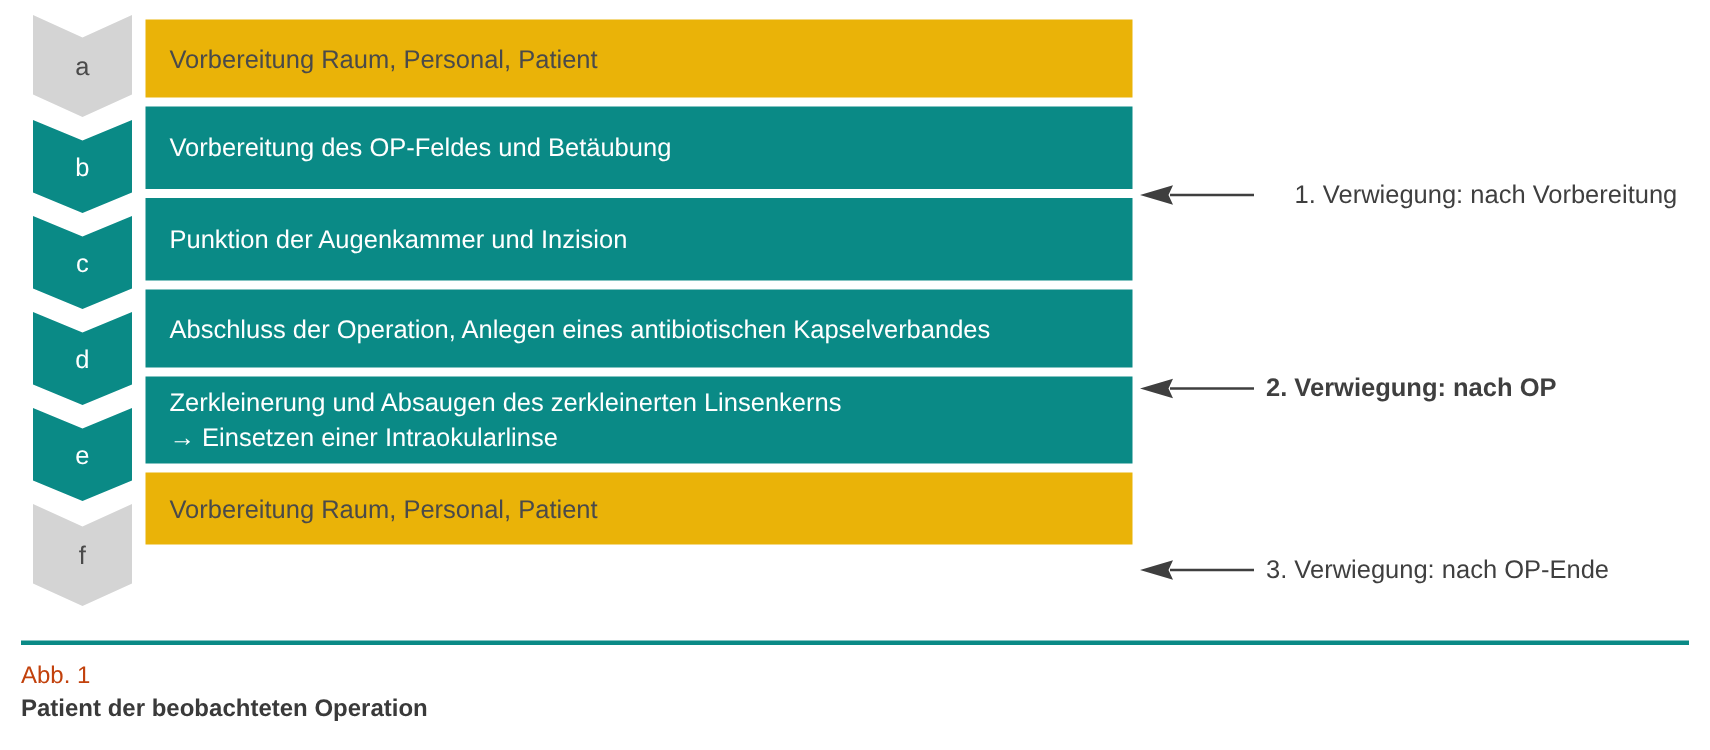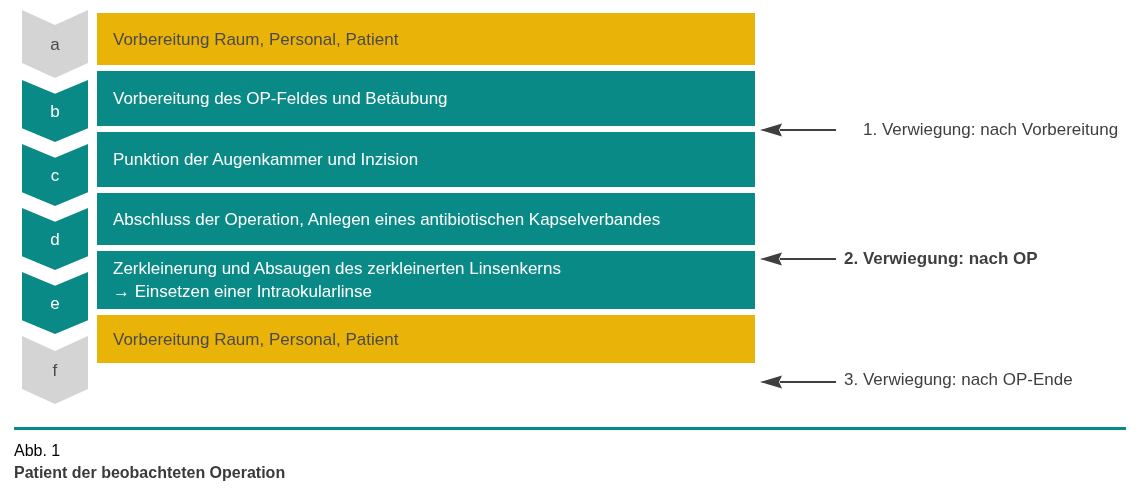--- a/index.html
+++ b/index.html
@@ -115,21 +115,21 @@
   }
   .caption-block {
     position: absolute;
     left: 14px;
     top: 440px;
     width: 1000px;
   }
   .caption-figno {
     font-size: 16px;
     line-height: 22px;
-    color: #000000;
+    color: #c2410c;
   }
   .caption-title {
     font-size: 16px;
     line-height: 22px;
     color: #3a3a3a;
     font-weight: bold;
   }
 </style>
 </head>
 <body>
@@ -189,21 +189,21 @@
           </svg>
           <span class="anno-text">1. Verwiegung: nach Vorbereitung</span>
         </div>
         <div class="annotation" style="top: 249px; font-weight: bold;">
           <svg class="arrow-svg" width="76" height="16" viewBox="0 0 76 16">
             <line x1="20" y1="8" x2="76" y2="8" stroke="#3f3f3f" stroke-width="1.8"></line>
             <polygon points="0,8 22,1.5 19,8 22,14.5" fill="#3f3f3f"></polygon>
           </svg>
           <span class="anno-text">2. Verwiegung: nach OP</span>
         </div>
-        <div class="annotation" style="top: 370px; align-items: flex-end;">
+        <div class="annotation" style="top: 370px;">
           <svg class="arrow-svg" width="76" height="16" viewBox="0 0 76 16">
             <line x1="20" y1="8" x2="76" y2="8" stroke="#3f3f3f" stroke-width="1.8"></line>
             <polygon points="0,8 22,1.5 19,8 22,14.5" fill="#3f3f3f"></polygon>
           </svg>
           <span class="anno-text">3. Verwiegung: nach OP-Ende</span>
         </div>
       </div>
 
   </div>
 

